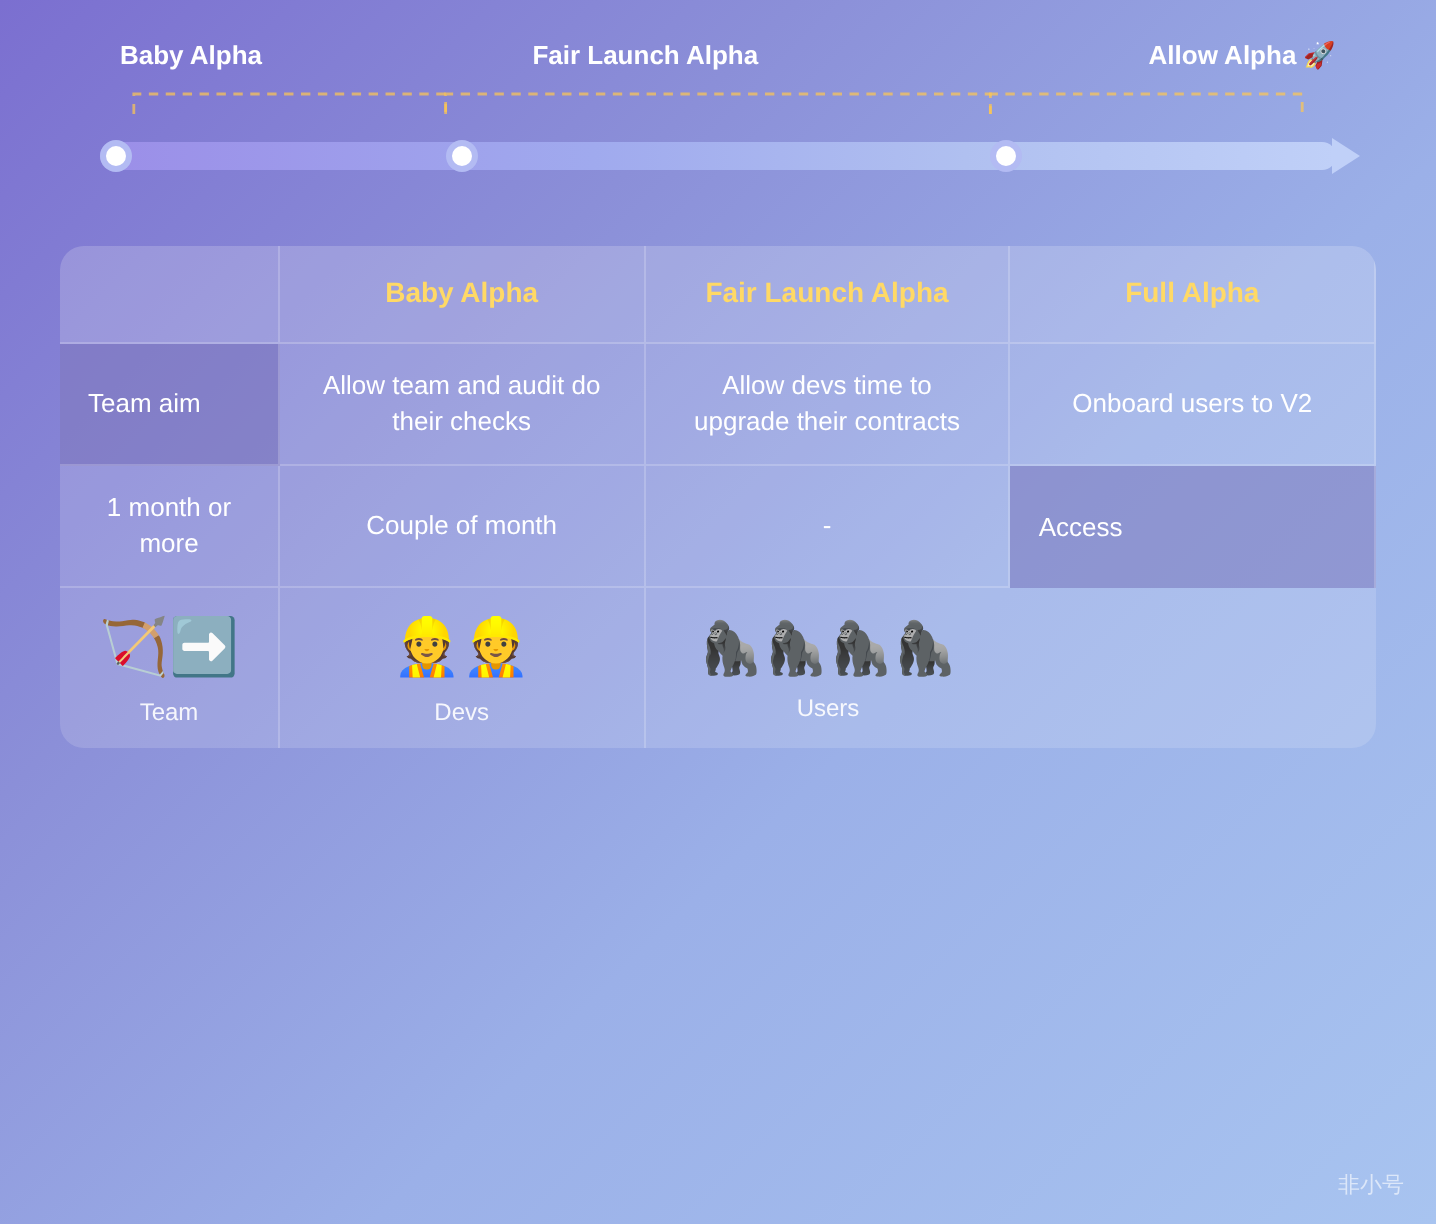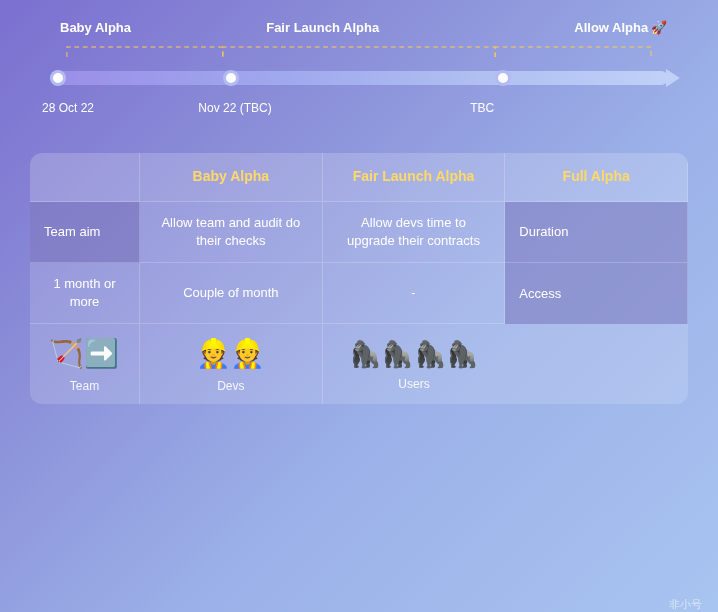--- a/index.html
+++ b/index.html
@@ -165,21 +165,21 @@
     }
 
     .access-cell {
       flex-direction: column;
       padding: 10px;
     }
 
     
     .watermark {
       position: absolute;
-      bottom: 0;
+      bottom: 12px;
       right: 16px;
       font-size: 11px;
       color: rgba(255,255,255,0.6);
     }
 
     
     .bracket-lines {
       position: relative;
       height: 22px;
       margin-bottom: 2px;
@@ -219,41 +219,36 @@
     </div>
 
     <div class="timeline-bar-container">
       <div class="timeline-track">
         <div class="dot dot1"></div>
         <div class="dot dot2"></div>
         <div class="dot dot3"></div>
       </div>
     </div>
 
-    <div class="timeline-dates" style="height:22px;">
-      <div class="date-label date1">28 Oct 22</div>
-      <div class="date-label date2">Nov 22 (TBC)</div>
-      <div class="date-label date3">TBC</div>
-    </div>
 
   </div>
 
   <div class="table-wrapper">
     <div class="table-grid">
 
       <div class="cell header"></div>
       <div class="cell header baby-col">Baby Alpha</div>
       <div class="cell header fair-col">Fair Launch Alpha</div>
       <div class="cell header full-col">Full Alpha</div>
 
       <div class="cell row-label">Team aim</div>
       <div class="cell">Allow team and audit do their checks</div>
       <div class="cell">Allow devs time to upgrade their contracts</div>
-
-      <div class="cell row-label">Duration</div>
+      <div class="cell">Onboard users to V2</div>
+
       <div class="cell">1 month or more</div>
       <div class="cell">Couple of month</div>
       <div class="cell">-</div>
 
       <div class="cell row-label no-border-bottom">Access</div>
 
       <div class="cell access-cell no-border-bottom">
         <span style="font-size:28px;">🏹➡️</span>
         <span class="cell-sub">Team</span>
       </div>

